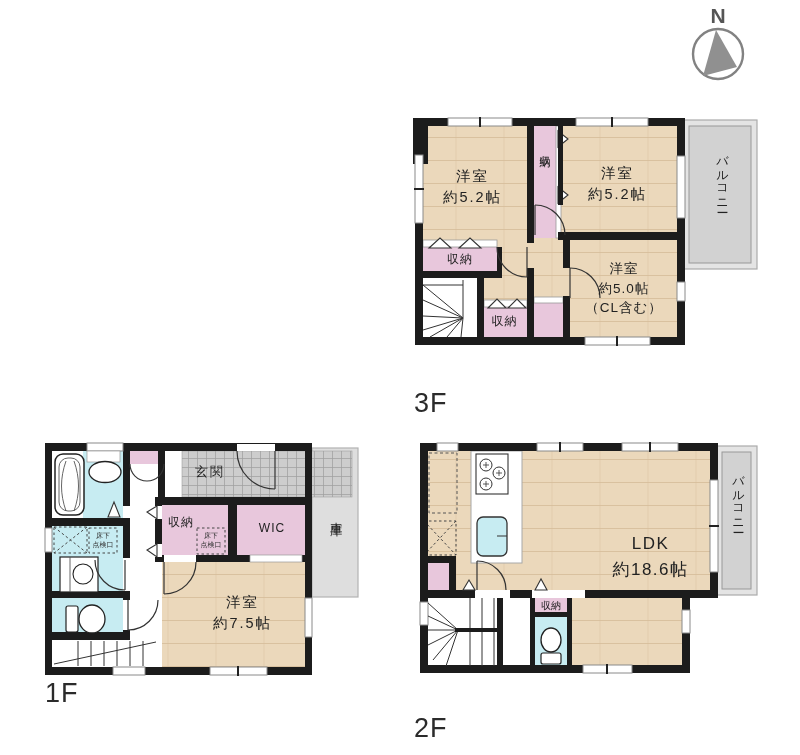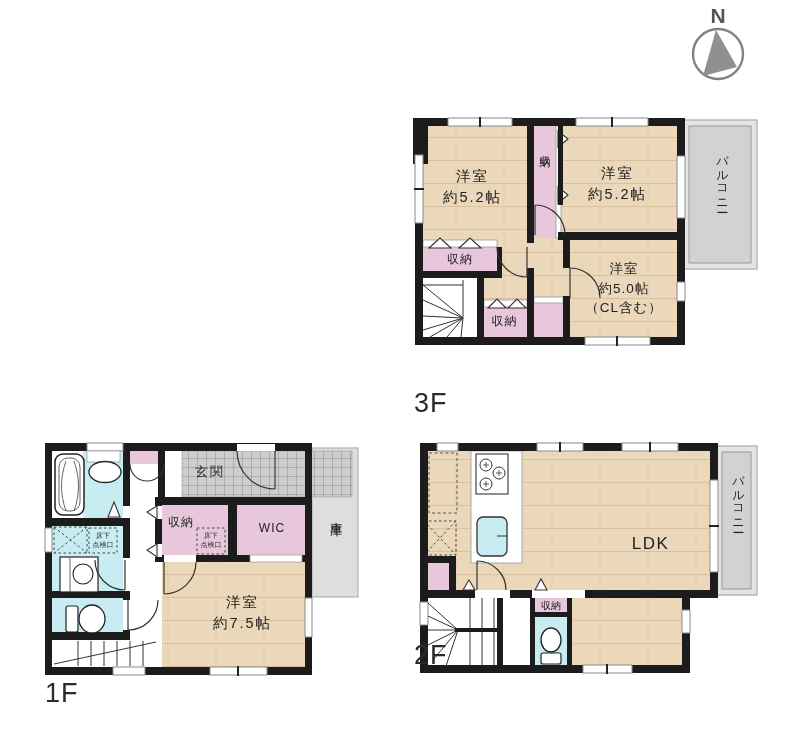--- a/index.html
+++ b/index.html
@@ -349,18 +349,18 @@
 
 <div class="lbl" style="left:186px;top:463px;width:48px;font-size:13px;letter-spacing:2px;">玄関</div>
 <div class="lbl closet-lbl" style="left:160px;top:514px;width:42px;">収納</div>
 <div class="lbl" style="left:243px;top:520px;width:58px;font-size:12px;letter-spacing:1px;">WIC</div>
 <div class="lbl closet-lbl vtext" style="left:327px;top:512px;font-size:12.5px;">車庫</div>
 <div class="lbl room-name" style="left:190px;top:592px;width:105px;"><span class="ln">洋室</span><span class="ln">約7.5帖</span></div>
 <div class="lbl tiny-lbl" style="left:197px;top:531px;width:28px;"><span class="ln">床下</span><span class="ln">点検口</span></div>
 <div class="lbl tiny-lbl" style="left:89px;top:531px;width:28px;"><span class="ln">床下</span><span class="ln">点検口</span></div>
 <div class="lbl floor-tag" style="left:45px;top:674px;text-align:right;">1F</div>
 
-<div class="lbl" style="left:593px;top:495px;width:115px;font-size:17px;letter-spacing:1.5px;line-height:1.5;margin-top:36px;"><span class="ln">LDK</span></div>
+<div class="lbl" style="left:593px;top:495px;width:115px;font-size:17px;letter-spacing:1.5px;line-height:1.5;margin-top:36px;"><span class="ln">LDK</span><span class="ln">約18.6帖</span></div>
 <div class="lbl closet-lbl-sm" style="left:535px;top:599px;width:32px;">収納</div>
 <div class="lbl closet-lbl vtext" style="left:729px;top:467px;font-size:12px;">バルコニー</div>
-<div class="lbl floor-tag" style="left:414px;top:636px;">2F</div>
+<div class="lbl floor-tag" style="left:414px;top:709px;">2F</div>
 
 </div>
 
 </body></html>

